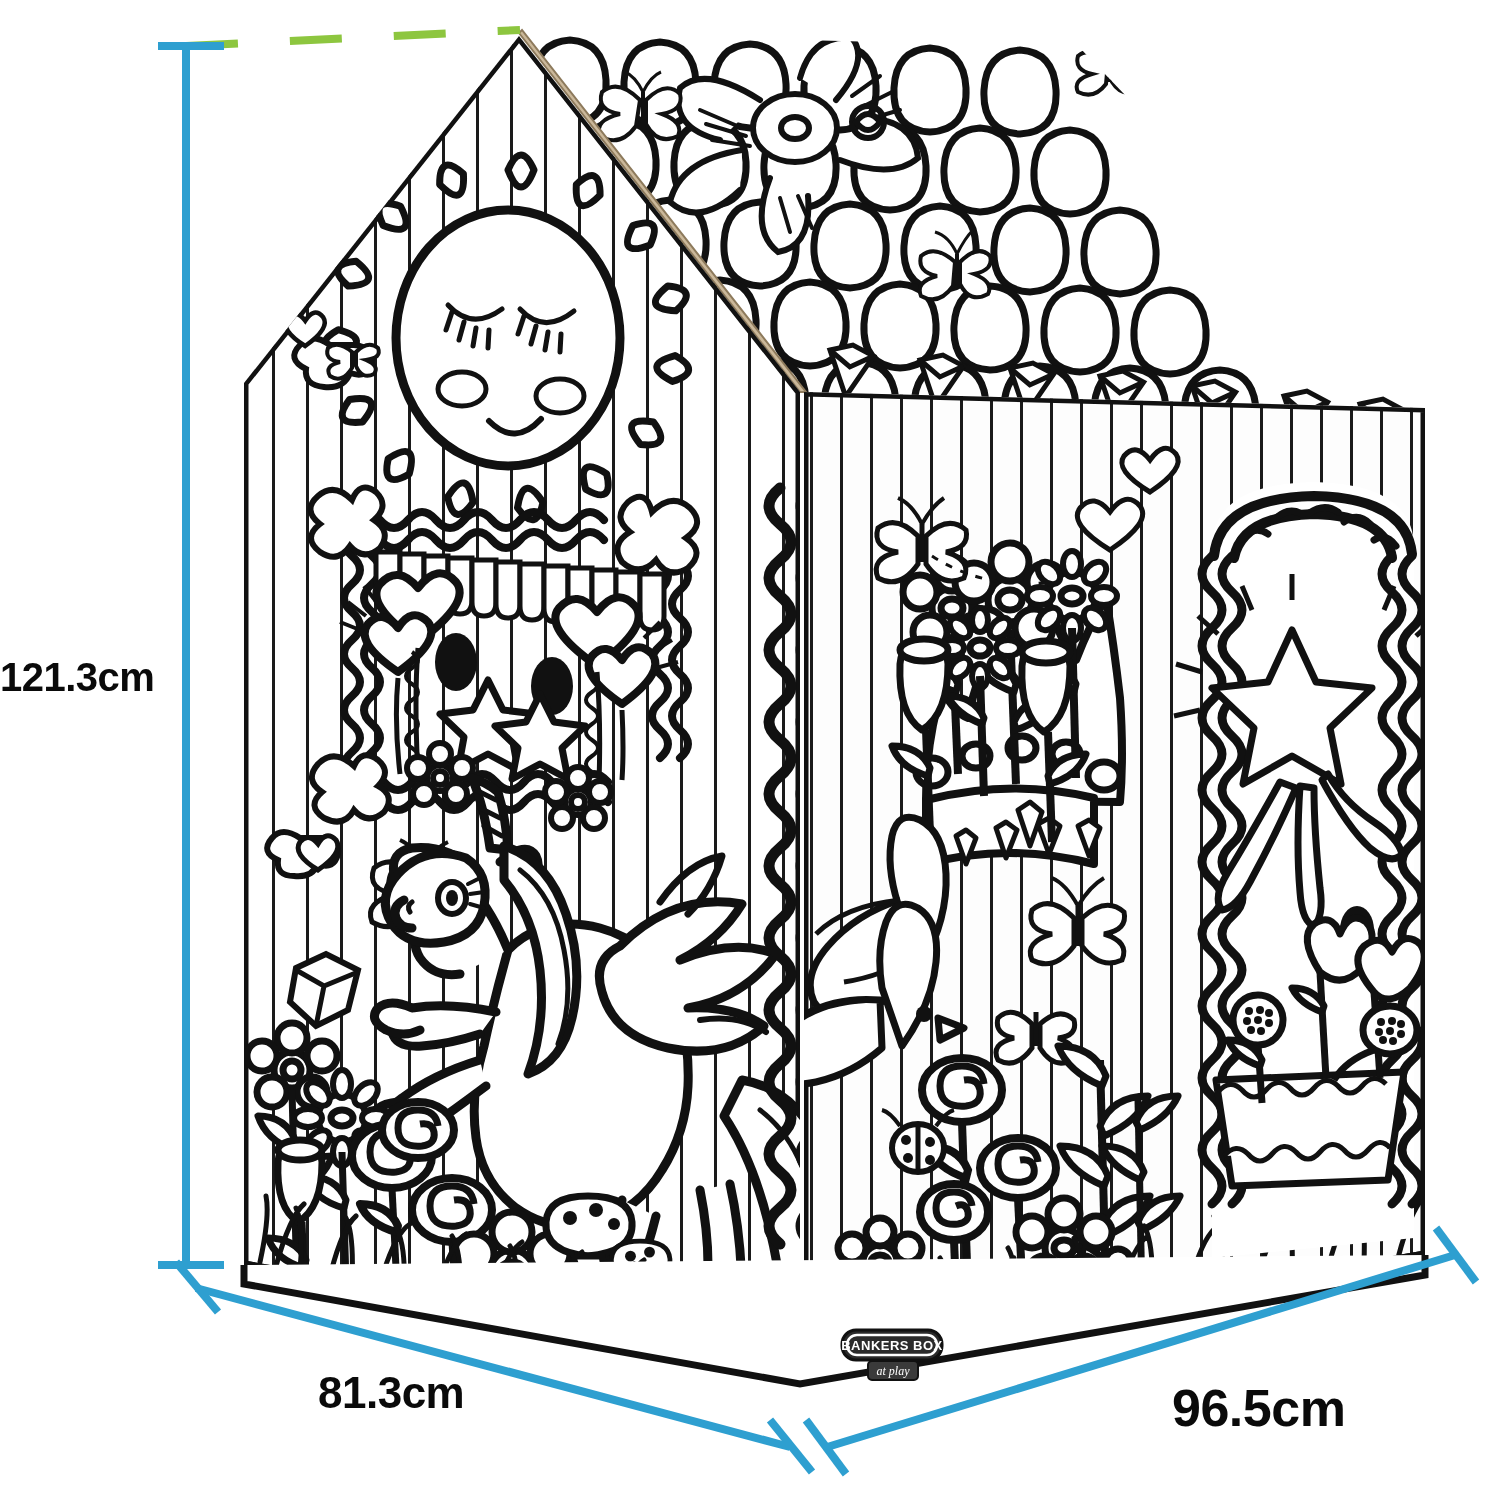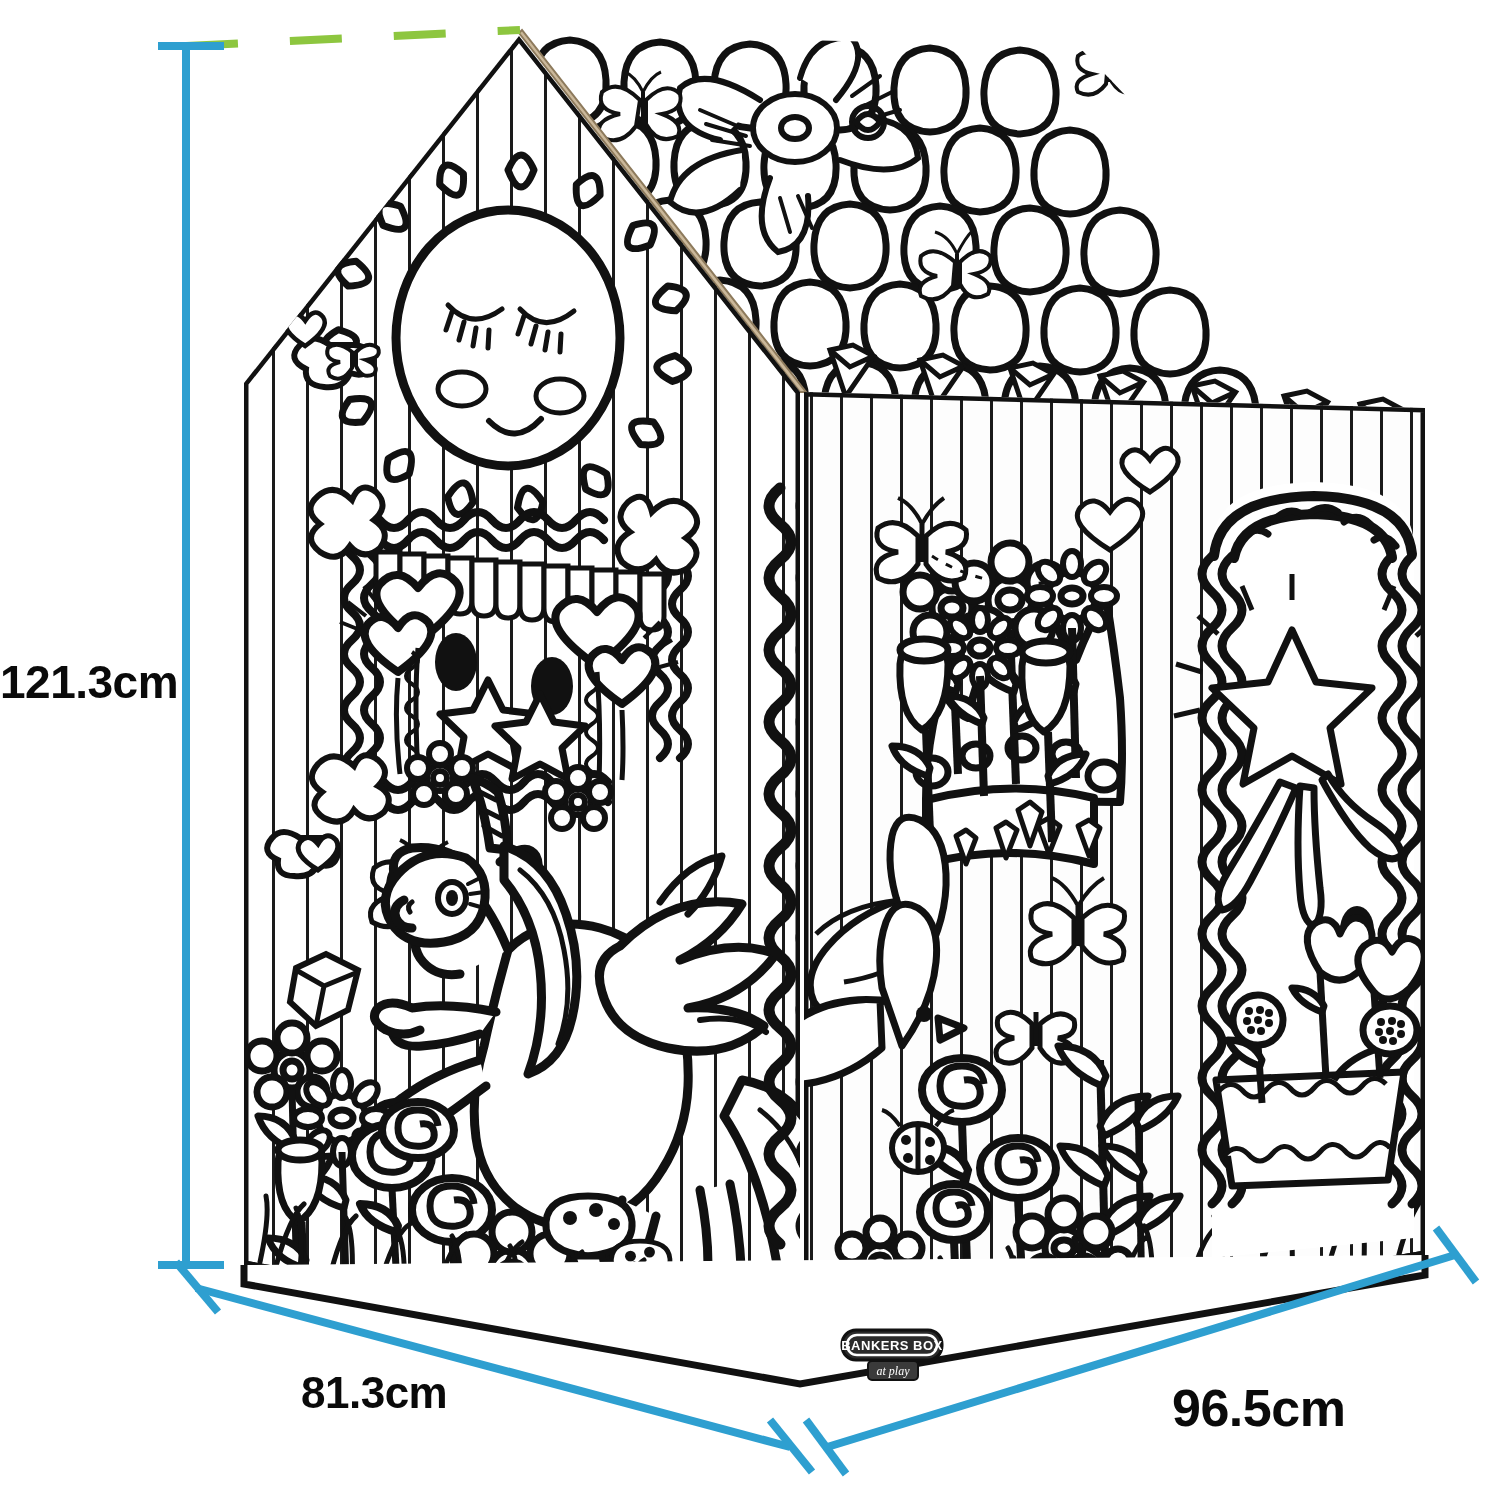--- a/index.html
+++ b/index.html
@@ -27,24 +27,24 @@
     position: absolute;
     font-family: "Liberation Sans", sans-serif;
     font-weight: bold;
     color: #0a0a0a;
     white-space: nowrap;
     letter-spacing: -0.5px;
   }
   #label-height {
     left: 0px;
     top: 655px;
-    font-size: 46px;
+    font-size: 40px;
   }
   #label-width {
-    left: 301px;
+    left: 318px;
     top: 1368px;
     font-size: 44px;
   }
   #label-depth {
     left: 1172px;
     top: 1378px;
     font-size: 52px;
   }
 </style>
 </head>

